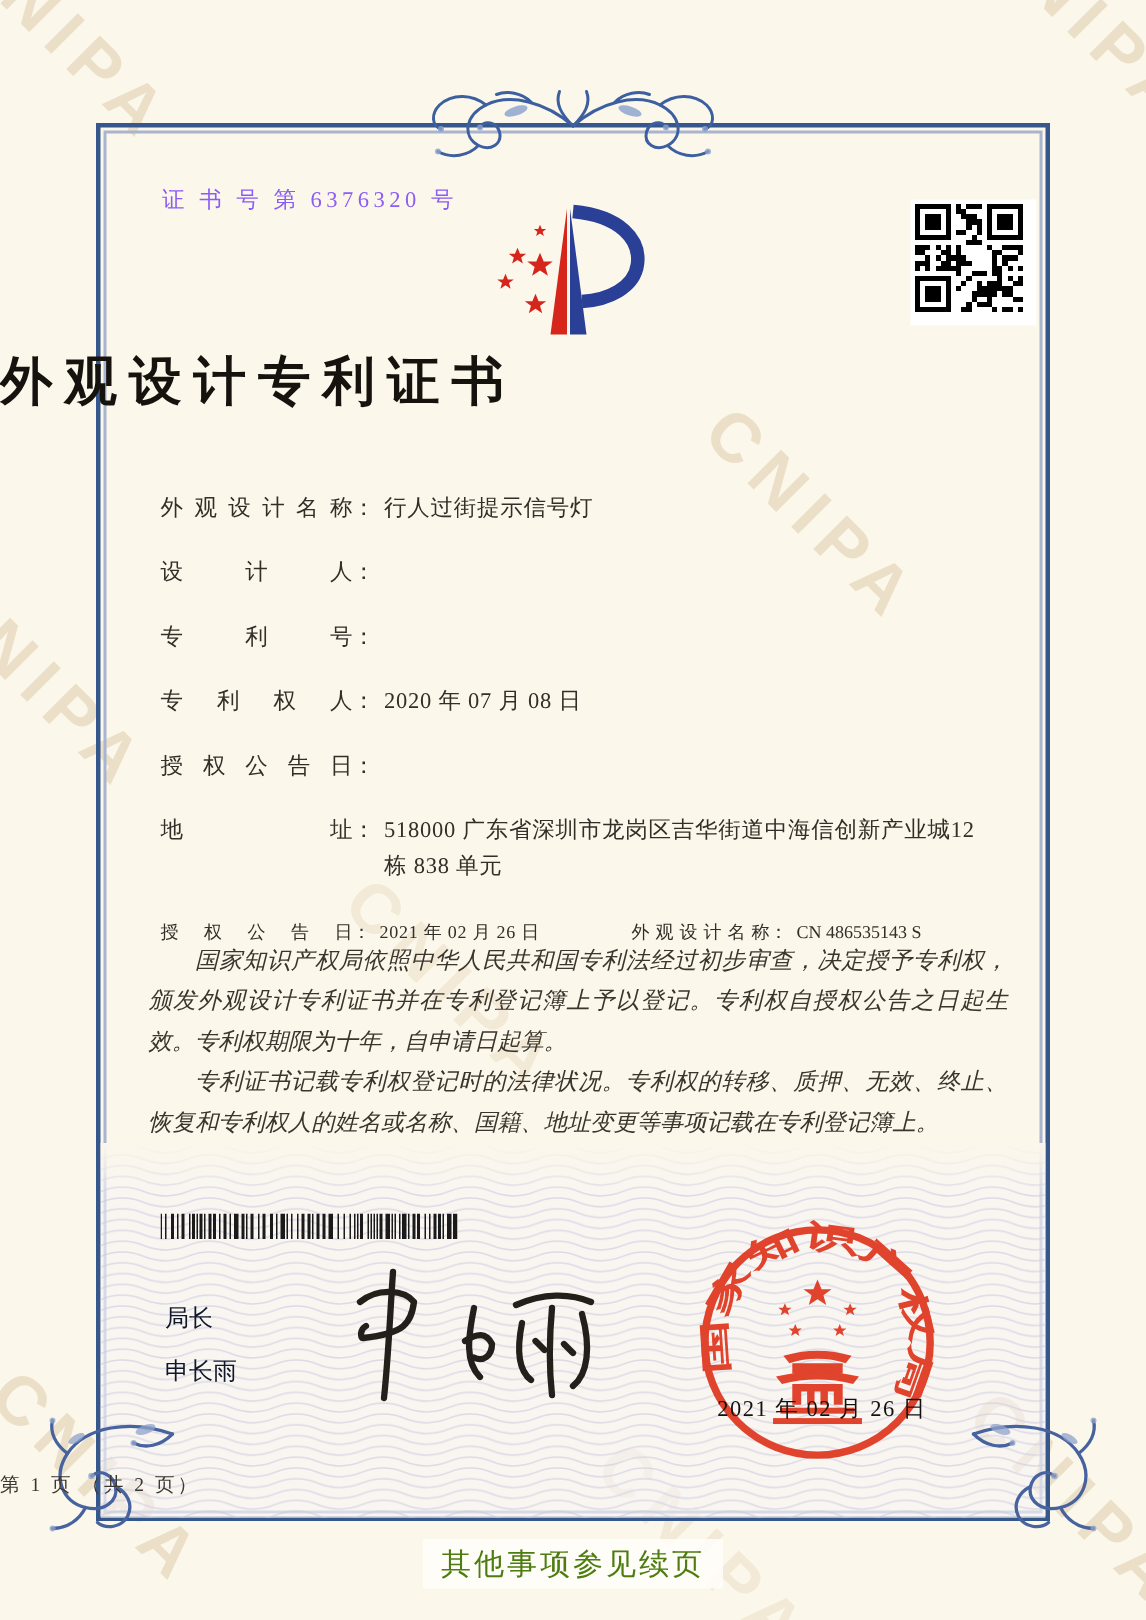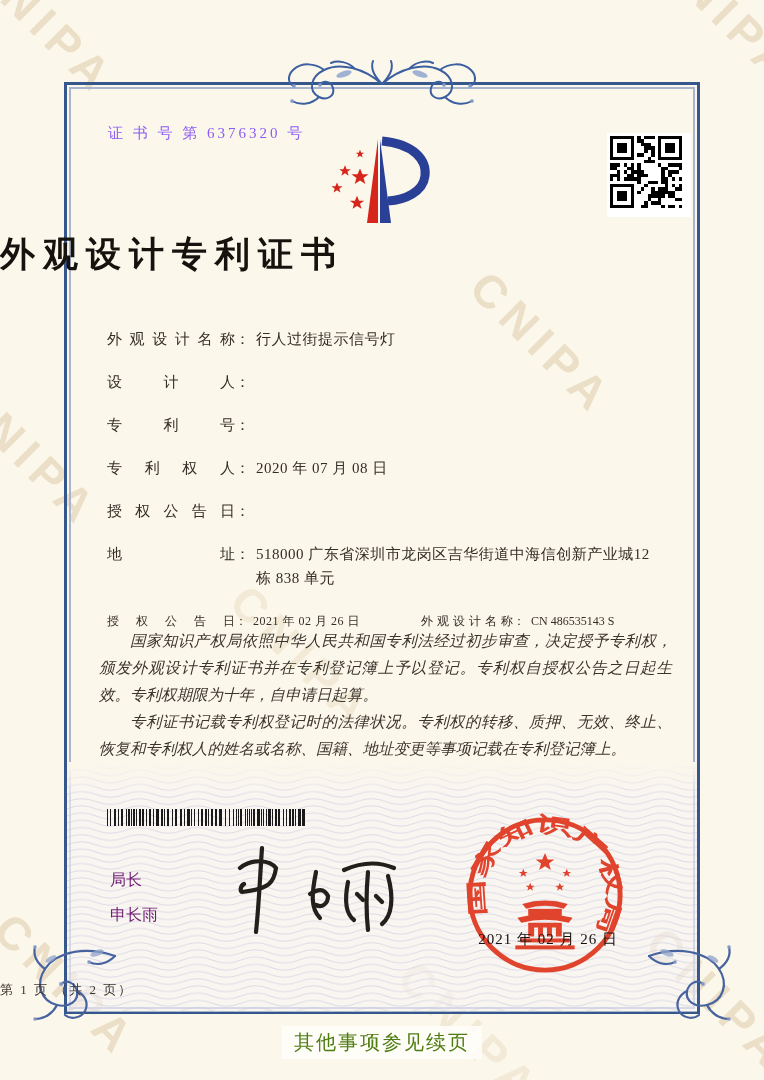--- a/index.html
+++ b/index.html
@@ -41,21 +41,21 @@
   .grant-row .lbl2{width:128px;flex:0 0 128px;text-align:justify;text-align-last:justify;}
   .grant-row .lblB{width:92px;flex:0 0 92px;text-align:justify;text-align-last:justify;}
   .grant-row .valA{width:168px;flex:0 0 168px;letter-spacing:0.5px;}
   .grant-row .colon{margin-right:6px;}
 
   .body-text{position:absolute;left:99px;top:627px;width:573px;z-index:4;color:#3a352d;}
   .body-text p{margin:0;font-size:15.5px;font-style:italic;line-height:27px;text-align:justify;text-indent:2em;}
 
   .barcode{position:absolute;left:107px;top:809px;width:198px;height:17px;z-index:4;}
 
-  .signer{position:absolute;left:110px;top:862px;z-index:4;font-size:16px;color:#701a75;line-height:35px;}
+  .signer{position:absolute;left:110px;top:862px;z-index:4;font-size:16px;color:#0f172a;line-height:35px;}
   .signature{position:absolute;left:224px;top:842px;z-index:5;}
 
   .seal{position:absolute;left:461px;top:811px;z-index:4;opacity:0.93;}
   .seal-date{position:absolute;left:453px;top:930px;width:190px;text-align:center;font-size:15px;
       letter-spacing:1px;color:#14110e;z-index:6;}
 
   .page-ind{position:absolute;left:0;right:0;top:981px;font-size:13px;
       letter-spacing:2px;color:#3b362f;z-index:4;}
   .footer-note{position:absolute;left:50%;top:1026px;transform:translateX(-50%);font-size:20px;
       letter-spacing:2px;color:#4d7c0f;background:rgba(255,253,249,0.9);padding:3px 12px;z-index:4;font-family:Liberation Mono, monospace;}

